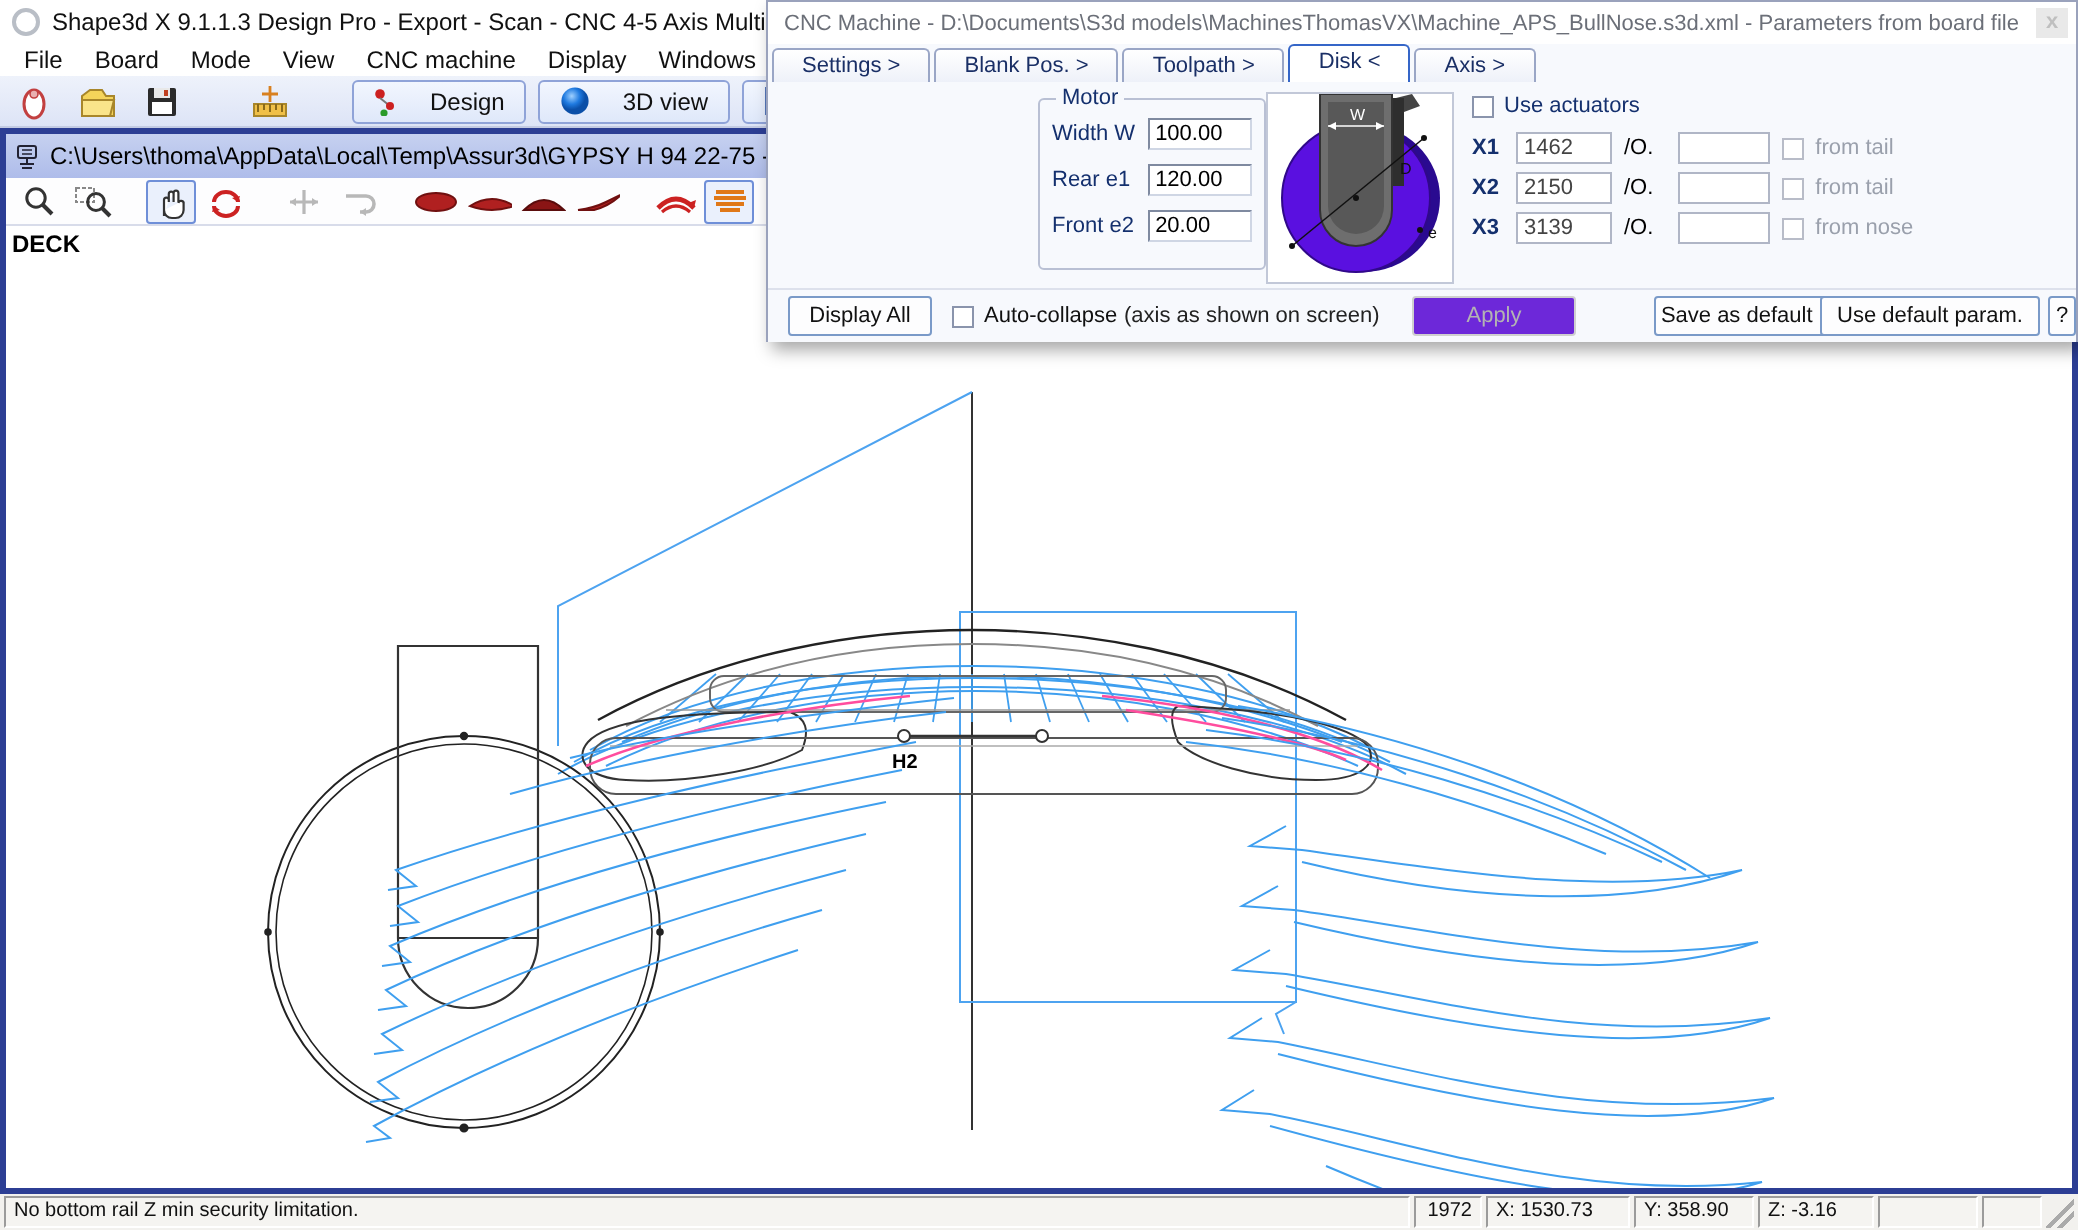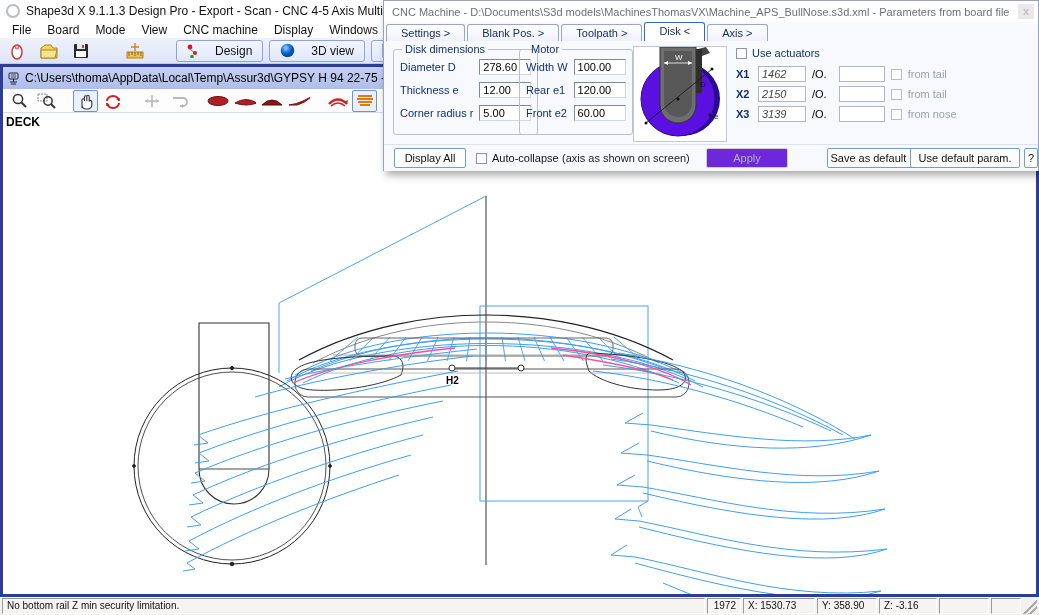--- a/index.html
+++ b/index.html
@@ -55,21 +55,21 @@
   .tbox { width:52px; height:16px; background:#fff; border:1px solid; border-color:#7f8aa0 #cfd6e4 #cfd6e4 #7f8aa0; font-size:11px; line-height:14px; padding:0 3px; color:#000; }
   #disk-img { position:absolute; left:249px; top:5px; width:94px; height:96px; background:#fff; border:1px solid #c2c8d8; }
   #actuators { position:absolute; left:352px; top:4px; }
   .cbrow { display:flex; align-items:center; gap:5px; height:16px; margin-bottom:5px; }
   .cb { width:11px; height:11px; background:#fff; border:1px solid #8a94ac; }
   .cb.dis { border-color:#b8bcc8; }
   .cblabel { font-size:11px; color:#14306e; }
   .cblabel.dis { color:#9aa0ac; }
   .xrow { display:flex; align-items:center; gap:6px; margin-bottom:4px; }
   .xlab { width:16px; font-size:11px; color:#14306e;font-weight:bold; }
-  .xbox { width:48px; height:16px; background:#fff; border:1px solid #b0b6c6; font-size:11px; line-height:14px; padding:0 3px; color:#444;font-style:italic; }
+  .xbox { width:48px; height:16px; background:#fff; border:1px solid #b0b6c6; font-size:11px; line-height:14px; padding:0 3px; color:#444; }
   .xbox.empty { width:46px; }
   #dlg-footer { position:absolute; left:0; top:143px; width:654px; height:27px; border-top:1px solid #dde1ec; background:#f7f9fd; }
   .dbtn { position:absolute; top:3px; height:20px; background:#fdfdfe; border:1px solid #7a9ac8; border-radius:2px; font-size:11px; color:#111; text-align:center; line-height:18px; }
   .dbtn.disabled { background:#6d28d9; border-color:#cfcfcf; color:#b3b3b3; }
   #f-note { position:absolute; left:178px; top:7px; font-size:11px; color:#222; }
   #f-cb { position:absolute; left:92px; top:7px; display:flex; gap:5px; align-items:center; }
 </style>
 </head>
 <body>
 
@@ -387,49 +387,34 @@
     <div id="dlg-tabs">
       <span class="tab">Settings &gt;</span>
       <span class="tab">Blank Pos. &gt;</span>
       <span class="tab">Toolpath &gt;</span>
       <span class="tab active">Disk &lt;</span>
       <span class="tab">Axis &gt;</span>
     </div>
 
     <div id="dlg-body">
 
-      <fieldset class="grp" style="left:9px; top:2px; width:118px; height:92px;">
-        <legend>Disk dimensions</legend>
-        <div class="frow">
-          <span class="flabel">Diameter D</span>
-          <span class="tbox">278.60</span>
-        </div>
-        <div class="frow">
-          <span class="flabel">Thickness e</span>
-          <span class="tbox">12.00</span>
-        </div>
-        <div class="frow">
-          <span class="flabel">Corner radius r</span>
-          <span class="tbox">5.00</span>
-        </div>
-      </fieldset>
 
       <fieldset class="grp" style="left:135px; top:2px; width:108px; height:92px;">
         <legend>Motor</legend>
         <div class="frow">
           <span class="flabel">Width W</span>
           <span class="tbox">100.00</span>
         </div>
         <div class="frow">
           <span class="flabel">Rear e1</span>
           <span class="tbox">120.00</span>
         </div>
         <div class="frow">
           <span class="flabel">Front e2</span>
-          <span class="tbox">60.00</span>
+          <span class="tbox">20.00</span>
         </div>
       </fieldset>
 
       <div id="disk-img">
         <svg width="92" height="94" viewBox="0 0 92 94">
           <ellipse cx="48" cy="52" rx="38" ry="37" fill="#2a0a90"></ellipse>
           <circle cx="44" cy="52" r="37" fill="#5a10e0" stroke="#30088a"></circle>
           <path d="M64 2 l8 -2 4 6 -8 3 z" fill="#444"></path>
           <rect x="60" y="2" width="8" height="44" fill="#2e2e2e"></rect>
           <path d="M26 0 H62 V58 A18 18 0 0 1 26 58 Z" fill="#6e6e6e" stroke="#333"></path>

